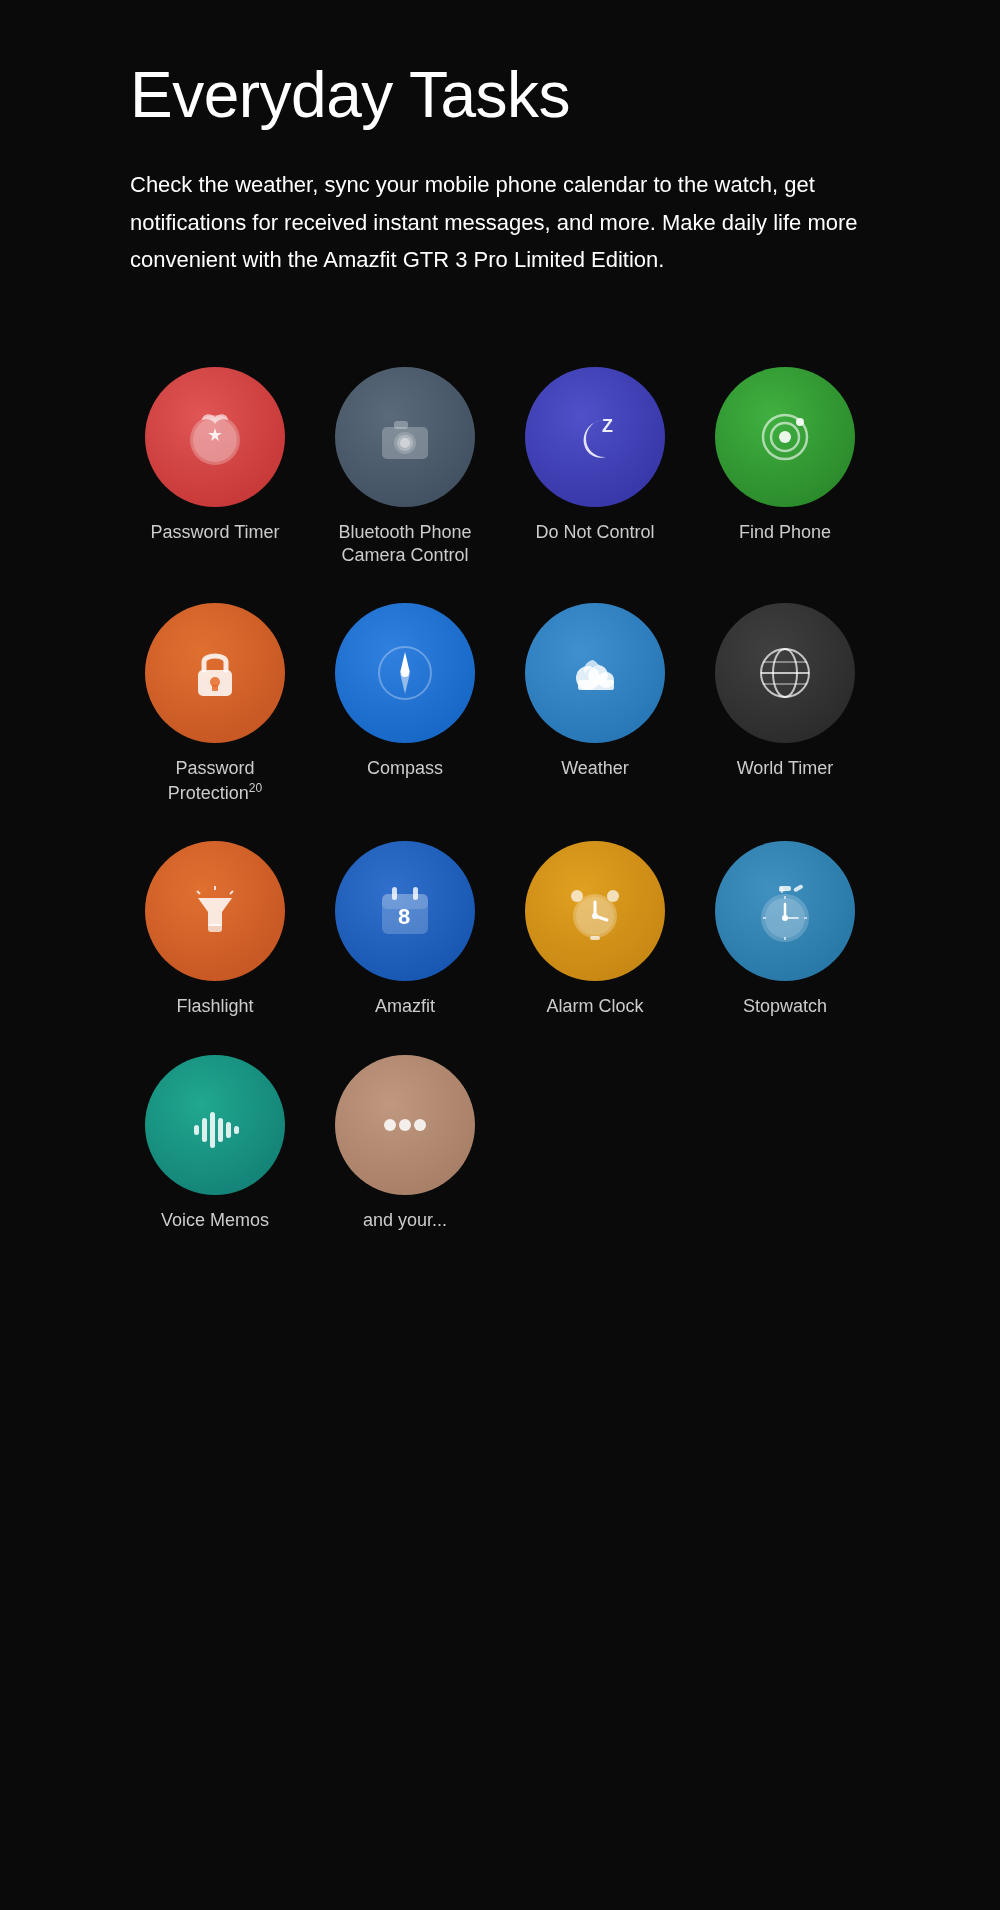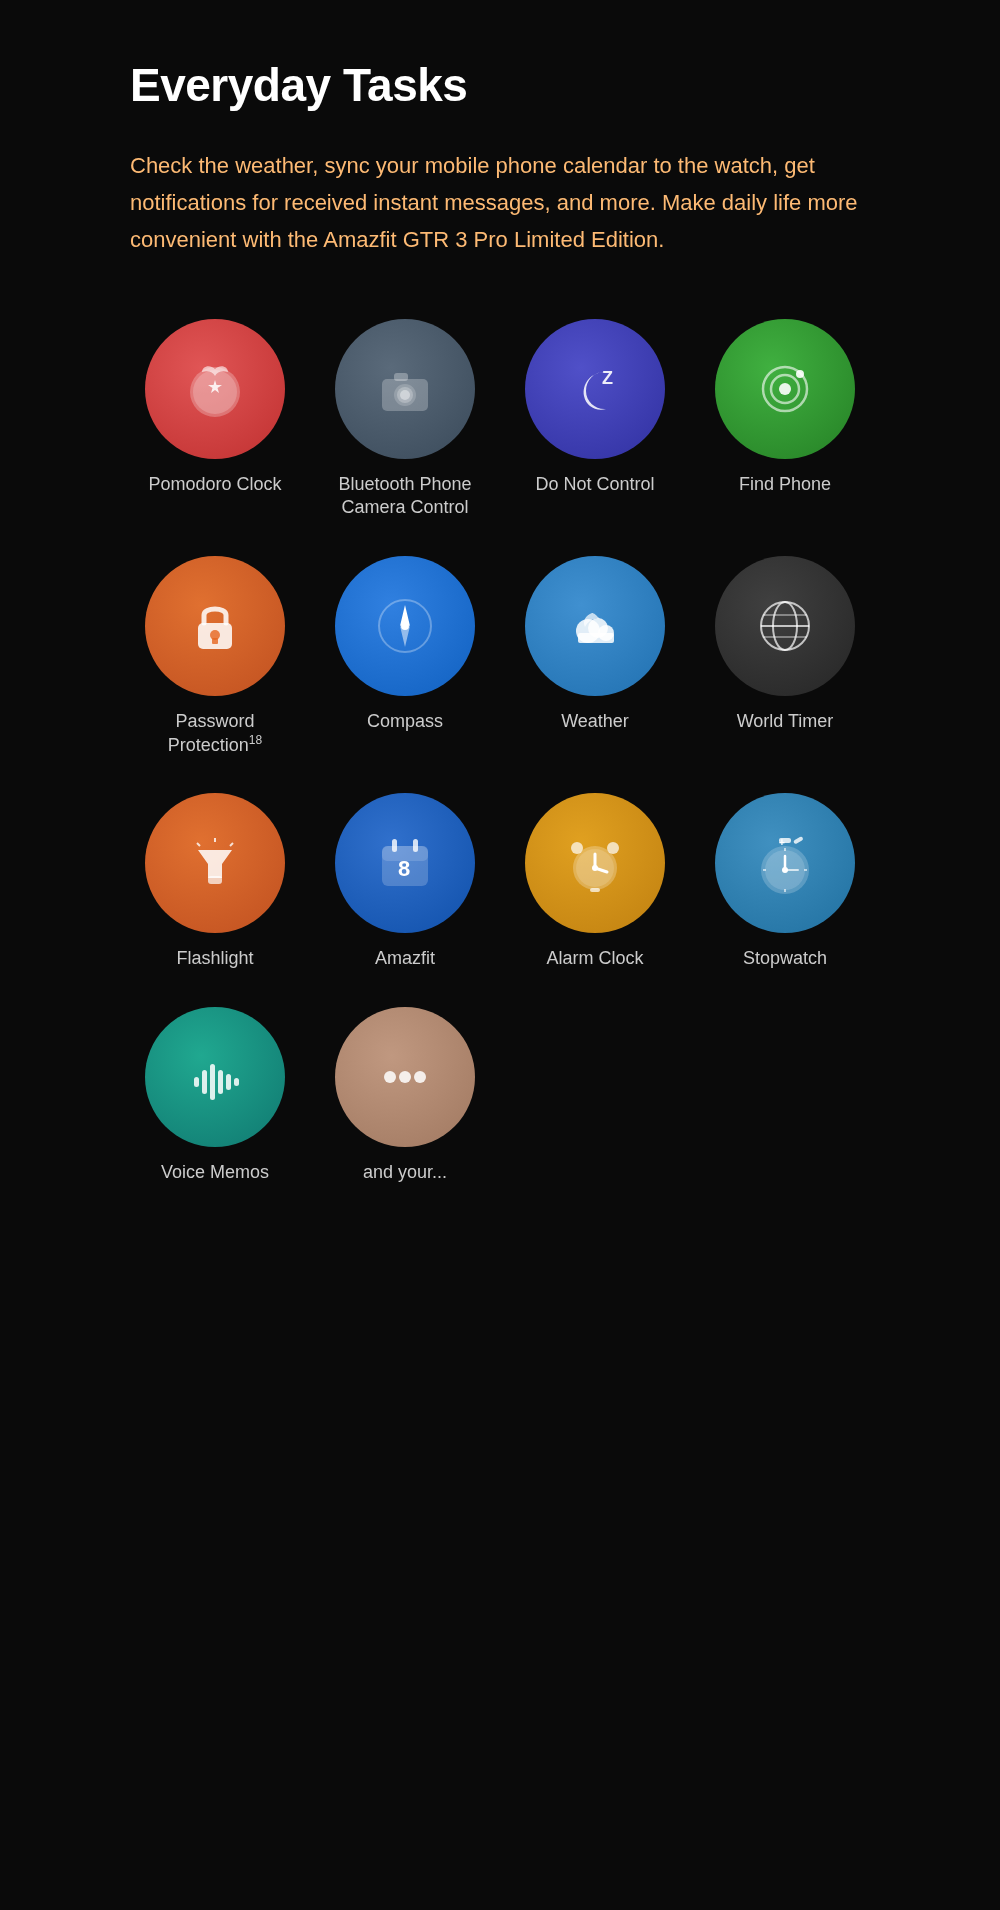--- a/index.html
+++ b/index.html
@@ -10,31 +10,31 @@
       width: 1000px;
       min-height: 1910px;
       overflow-x: hidden;
     }
     .page-wrapper {
       padding: 60px 40px 80px 40px;
       max-width: 820px;
       margin: 0 auto;
     }
     .main-title {
-      font-size: 46px;
-      font-weight: 700;
+      font-size: 64px;
+      font-weight: 400;
       line-height: 1.1;
       margin-bottom: 36px;
       letter-spacing: -0.5px;
     }
     .subtitle {
       font-size: 22px;
       line-height: 1.7;
-      color: #fdba74;
-      margin-bottom: 60px;
+      color: #ffffff;
+      margin-bottom: 88px;
       font-weight: 400;
     }
     .grid {
       display: grid;
       grid-template-columns: repeat(4, 1fr);
       gap: 36px 20px;
       margin-top: 20px;
     }
     .app-item {
       display: flex;
@@ -103,21 +103,21 @@
         <svg viewBox="0 0 70 70" fill="none">
 
           <circle cx="35" cy="38" r="25" fill="rgba(255,255,255,0.25)"></circle>
           <circle cx="35" cy="38" r="22" fill="rgba(255,255,255,0.2)"></circle>
 
           <path d="M35 15 C30 10 22 12 22 18 C28 16 33 18 35 22 C37 18 42 16 48 18 C48 12 40 10 35 15Z" fill="rgba(255,255,255,0.6)"></path>
 
           <path d="M35 26 L36.5 31 L42 31 L37.5 34 L39 39 L35 36 L31 39 L32.5 34 L28 31 L33.5 31Z" fill="rgba(255,255,255,0.85)"></path>
         </svg>
       </div>
-      <span class="app-label">Pomodoro Clock</span>
+      <span class="app-label">Password Timer</span>
     </div>
 
     <div class="app-item">
       <div class="app-icon icon-bluetooth">
         <svg viewBox="0 0 70 70" fill="none">
 
           <rect x="12" y="25" width="46" height="32" rx="5" fill="rgba(255,255,255,0.25)"></rect>
 
           <circle cx="35" cy="41" r="11" fill="rgba(255,255,255,0.18)"></circle>
           <circle cx="35" cy="41" r="8" fill="rgba(255,255,255,0.25)"></circle>
@@ -160,21 +160,21 @@
         <svg viewBox="0 0 70 70" fill="none">
 
           <rect x="18" y="32" width="34" height="26" rx="5" fill="rgba(255,255,255,0.85)"></rect>
 
           <path d="M24 32 L24 24 C24 16 46 16 46 24 L46 32" stroke="rgba(255,255,255,0.85)" stroke-width="5" fill="none" stroke-linecap="round"></path>
 
           <circle cx="35" cy="44" r="5" fill="rgba(230,100,30,0.8)"></circle>
           <rect x="32" y="47" width="6" height="6" rx="1" fill="rgba(230,100,30,0.8)"></rect>
         </svg>
       </div>
-      <span class="app-label">Password Protection<span class="sup">18</span></span>
+      <span class="app-label">Password Protection<span class="sup">20</span></span>
     </div>
 
     <div class="app-item">
       <div class="app-icon icon-compass">
         <svg viewBox="0 0 70 70" fill="none">
           <circle cx="35" cy="35" r="26" stroke="rgba(255,255,255,0.3)" stroke-width="2" fill="none"></circle>
 
           <path d="M35 14 L40 35 L35 32 L30 35Z" fill="white"></path>
           <path d="M35 56 L40 35 L35 38 L30 35Z" fill="rgba(255,255,255,0.5)"></path>
           <circle cx="35" cy="35" r="4" fill="white"></circle>

